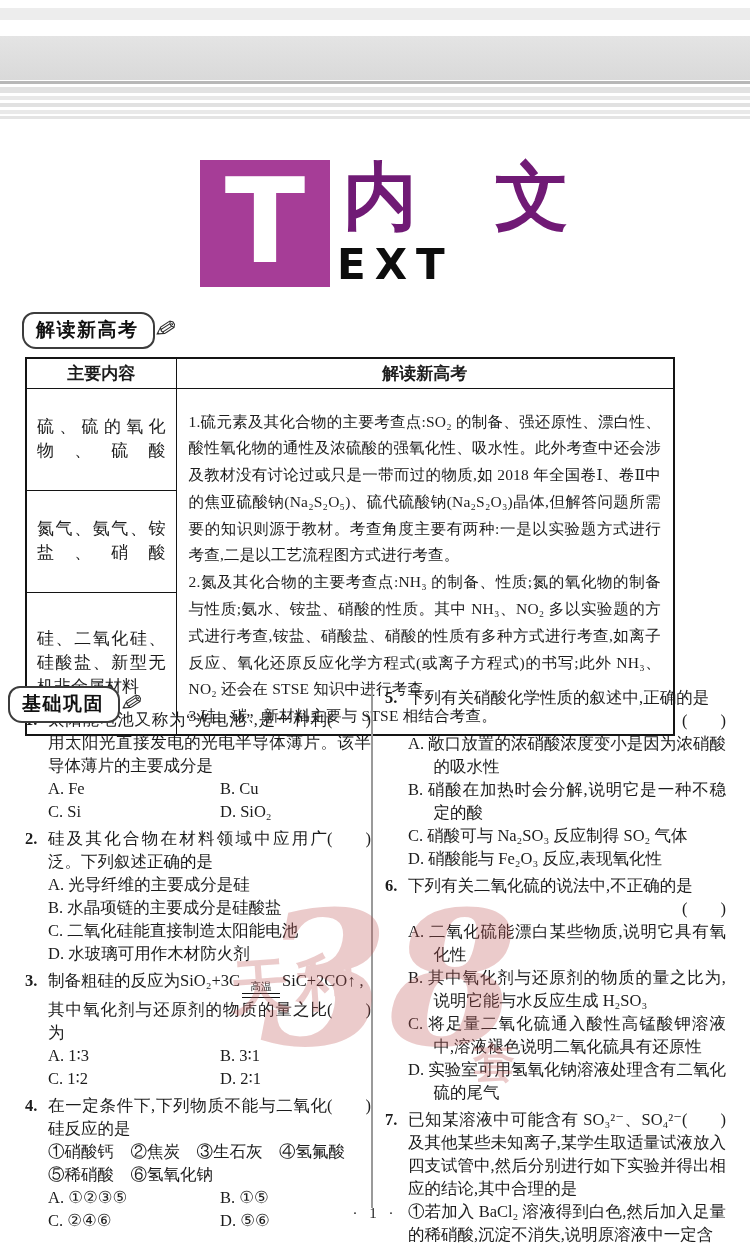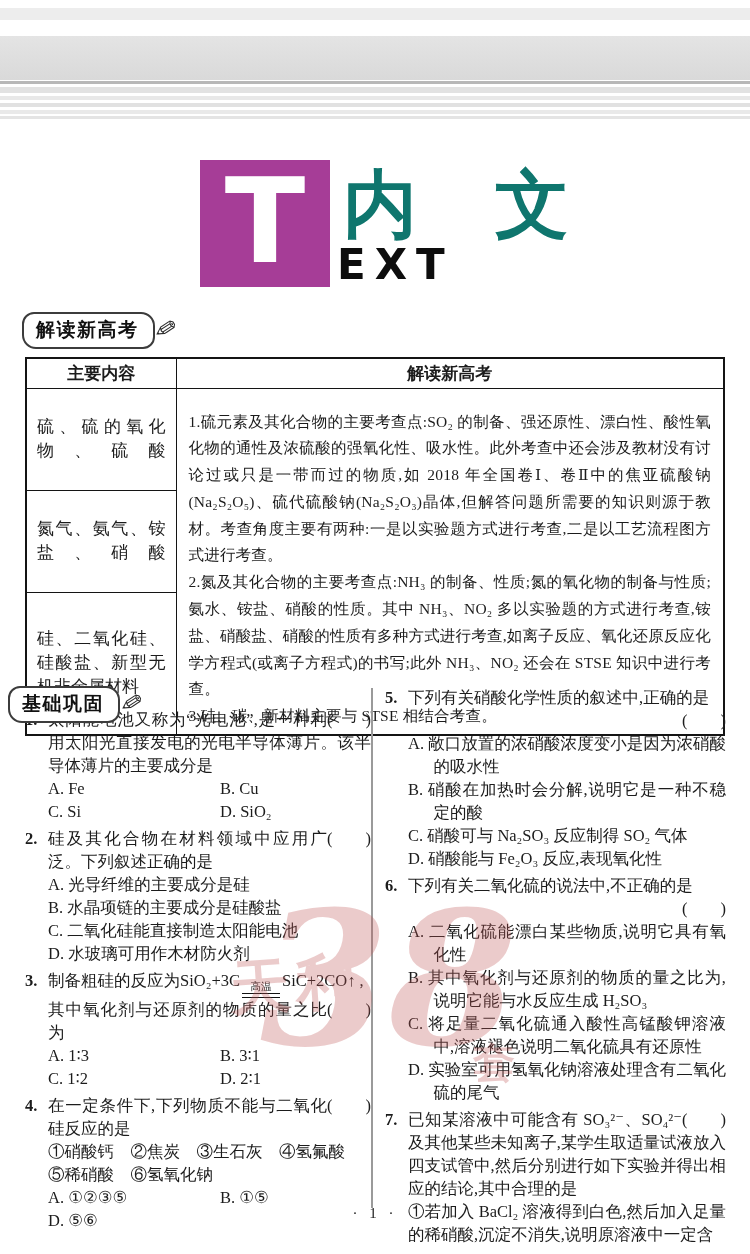--- a/index.html
+++ b/index.html
@@ -22,23 +22,23 @@
   .st8 { top:116px;height:3px;  background:#e4e4e4; }
   
   .logo-box {
     position:absolute; left:200px; top:160px; width:130px; height:127px;
     display:flex; align-items:center; justify-content:center;
     font-family:"DejaVu Sans","Liberation Sans",sans-serif;
     color:#fff; font-size:118px; font-weight:700; line-height:1;
     padding-bottom:6px;
   }
   .logo-cn {
-    position:absolute; left:343px; top:166px;
+    position:absolute; left:343px; top:158px;
     font-family:"DejaVu Sans","Liberation Sans",sans-serif;
-    font-weight:900; font-size:74px; line-height:1.05; color:#0f766e;
+    font-weight:900; font-size:74px; line-height:1.05; color:#701a75;
     white-space:pre; letter-spacing:2px;
   }
   .logo-en {
     position:absolute; left:337px; top:240px;
     font-family:"DejaVu Sans","Liberation Sans",sans-serif;
     font-weight:900; font-size:42px; letter-spacing:9px; color:#0d0d0d;
   }
   
   .badge {
     position:absolute; background:#fff;
@@ -49,21 +49,21 @@
     z-index:2;
   }
   .badge .pencil {
     position:absolute; right:-24px; top:0px; font-size:26px; color:#2a2a2a;
     transform:scaleX(-1) rotate(-12deg); display:inline-block;
   }
   .badge1 { left:22px; top:312px; }
   .badge2 { left:8px; top:686px; }
   
   .exam-table {
-    position:absolute; left:25px; top:357px; width:700px;
+    position:absolute; left:25px; top:357px; width:650px;
     border-collapse:collapse; table-layout:fixed;
   }
   .exam-table td, .exam-table th {
     border:1.6px solid #141414; vertical-align:middle;
   }
   .exam-table { border:2.4px solid #141414; }
   .exam-table th {
     height:30px; font-size:17px; font-weight:700; text-align:center;
     font-family:"Liberation Sans","DejaVu Sans",sans-serif;
   }
@@ -220,20 +220,21 @@
       <span class="qnum">4.</span>
       <div class="stem">
         <span class="br">(　　)</span>
         <span>在一定条件下,下列物质不能与二氧化硅反应的是</span>
       </div>
       <div class="itemline">①硝酸钙　②焦炭　③生石灰　④氢氟酸</div>
       <div class="itemline">⑤稀硝酸　⑥氢氧化钠</div>
       <div class="optgrid">
         <span>A. ①②③⑤</span>
         <span>B. ①⑤</span>
+        <span>C. ②④⑥</span>
         <span>D. ⑤⑥</span>
       </div>
     </div>
   </div>
 
   <div class="qcol qcol-right">
 
     <div class="qitem">
       <span class="qnum">5.</span>
       <div class="stem">

